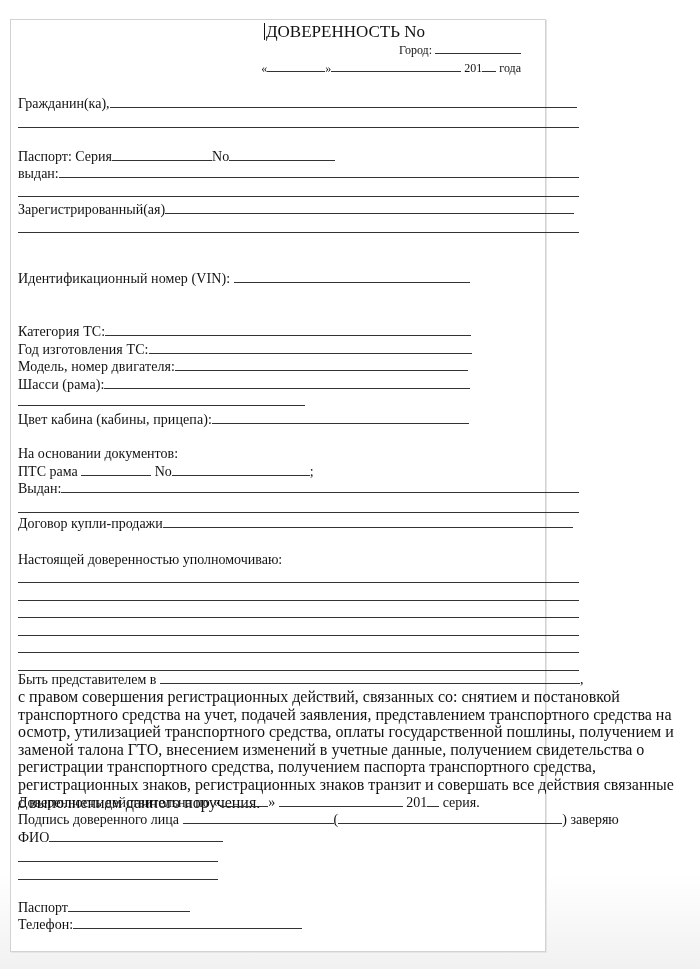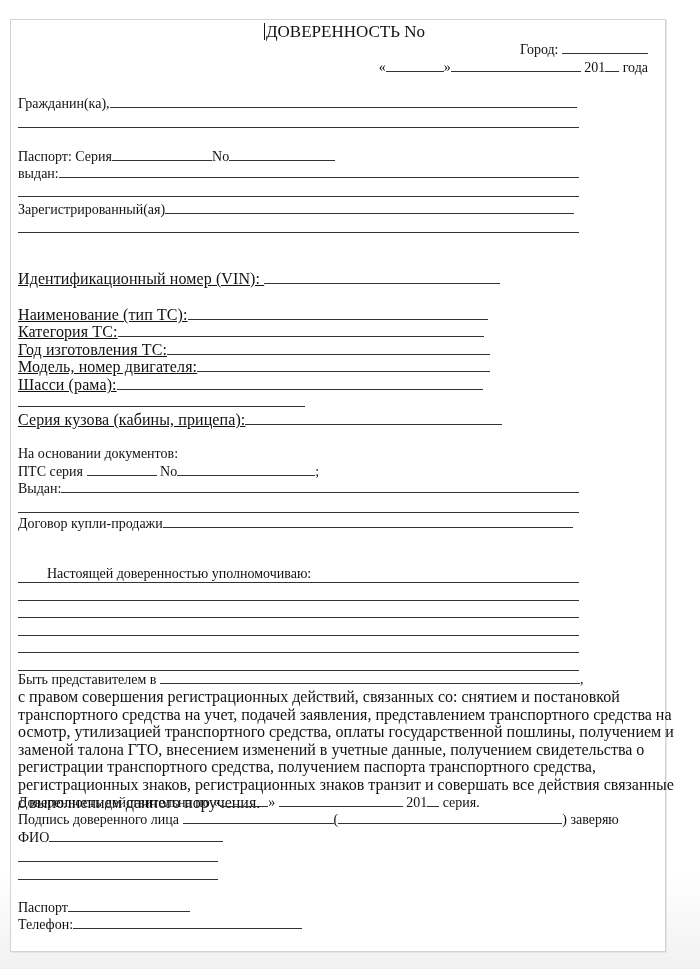--- a/index.html
+++ b/index.html
@@ -7,21 +7,21 @@
     padding: 0;
     width: 700px;
     height: 969px;
     background: linear-gradient(#ffffff 0%, #ffffff 90%, #f1f1f1 100%);
     overflow: hidden;
   }
   .page {
     position: absolute;
     left: 10px;
     top: 19px;
-    width: 656px;
+    width: 536px;
     height: 933px;
     background: #ffffff;
     border: 1px solid #d2d2d2;
     box-shadow: 1px 1px 0 #e6e6e6;
     box-sizing: border-box;
     font-family: "Liberation Serif", "DejaVu Serif", serif;
     color: #111;
   }
   .ln {
     position: absolute;
@@ -54,34 +54,34 @@
   .cursor {
     display: inline-block;
     width: 1px;
     height: 17px;
     background: #111;
     vertical-align: -3px;
     margin-right: 1px;
   }
   .right {
     position: absolute;
-    right: 17px;
+    right: 24px;
     white-space: nowrap;
-    font-size: 14px;
+    font-size: 12px;
     line-height: 16px;
   }
   .para {
     position: absolute;
     left: 7px;
     width: 660px;
     font-size: 16px;
     line-height: 17.6px;
     white-space: normal;
   }
-  .wide { font-size: 16px; letter-spacing: 0.1px; text-decoration: underline; }
+  .wide { font-size: 14px; letter-spacing: 0.1px; }
 </style>
 </head>
 <body>
 
 <div class="page">
 
   <div class="title"><span class="cursor"></span><span>ДОВЕРЕННОСТЬ No</span></div>
 
   <div class="right" style="top:22px;">
     <span>Город:</span>
@@ -109,59 +109,56 @@
 
   <div class="ln" style="top:182px;">
     <span>Зарегистрированный(ая)</span><span class="blank" style="width:409px;"></span>
   </div>
   <div class="full" style="top:212px; width:561px;"></div>
 
   <div class="ln wide" style="top:251px;">
     <span>Идентификационный номер (VIN):</span>
     <span class="blank" style="width:236px;"></span>
   </div>
-  <div class="ln wide" style="top:287px;">
-    <span>Наименование (тип ТС):</span><span class="blank" style="width:300px;"></span>
-  </div>
   <div class="ln wide" style="top:304px;">
     <span>Категория ТС:</span><span class="blank" style="width:366px;"></span>
   </div>
   <div class="ln wide" style="top:322px;">
     <span>Год изготовления ТС:</span><span class="blank" style="width:323px;"></span>
   </div>
   <div class="ln wide" style="top:339px;">
     <span>Модель, номер двигателя:</span><span class="blank" style="width:293px;"></span>
   </div>
   <div class="ln wide" style="top:357px;">
     <span>Шасси (рама):</span><span class="blank" style="width:366px;"></span>
   </div>
   <div class="ln wide" style="top:374px;">
     <span class="blank" style="width:287px;"></span>
   </div>
   <div class="ln wide" style="top:392px;">
-    <span>Серия кузова (кабины, прицепа):</span><span class="blank" style="width:257px;"></span>
+    <span>Цвет кабина (кабины, прицепа):</span><span class="blank" style="width:257px;"></span>
   </div>
 
   <div class="ln" style="top:426px;">
     <span>На основании документов:</span>
   </div>
   <div class="ln" style="top:444px;">
-    <span>ПТС серия</span>
+    <span>ПТС рама</span>
     <span class="blank" style="width:70px;"></span>
     <span>No</span><span class="blank" style="width:138px;"></span><span>;</span>
   </div>
   <div class="ln" style="top:461px;">
     <span>Выдан:</span><span class="blank" style="width:518px;"></span>
   </div>
   <div class="full" style="top:492px; width:561px;"></div>
   <div class="ln" style="top:496px;">
     <span>Договор купли-продажи</span><span class="blank" style="width:410px;"></span>
   </div>
 
-  <div class="ln" style="top:546px;margin-left:29px;">
+  <div class="ln" style="top:532px;">
     <span>Настоящей доверенностью уполномочиваю:</span>
   </div>
   <div class="full" style="top:562px; width:561px;"></div>
   <div class="full" style="top:580px; width:561px;"></div>
   <div class="full" style="top:597px; width:561px;"></div>
   <div class="full" style="top:615px; width:561px;"></div>
   <div class="full" style="top:632px; width:561px;"></div>
   <div class="full" style="top:650px; width:561px;"></div>
 
   <div class="ln" style="top:652px;">

